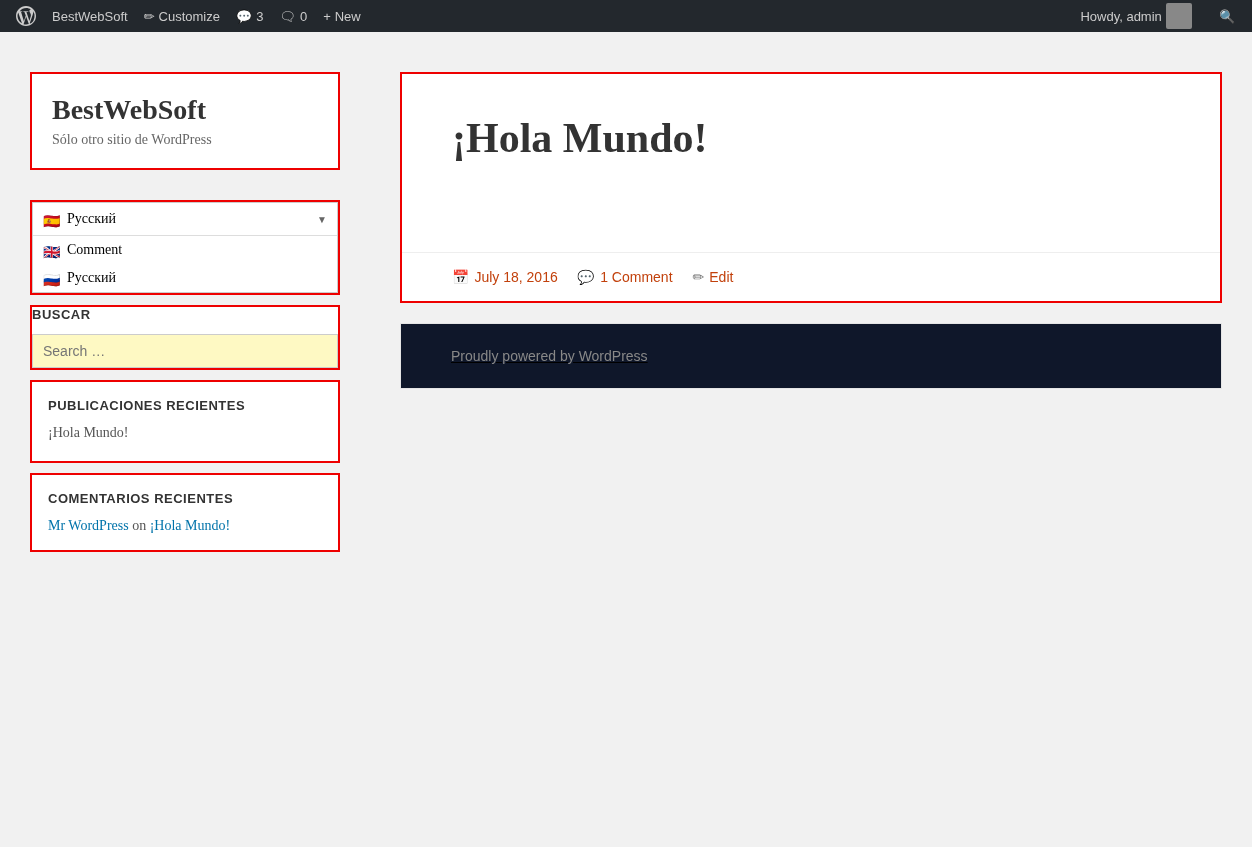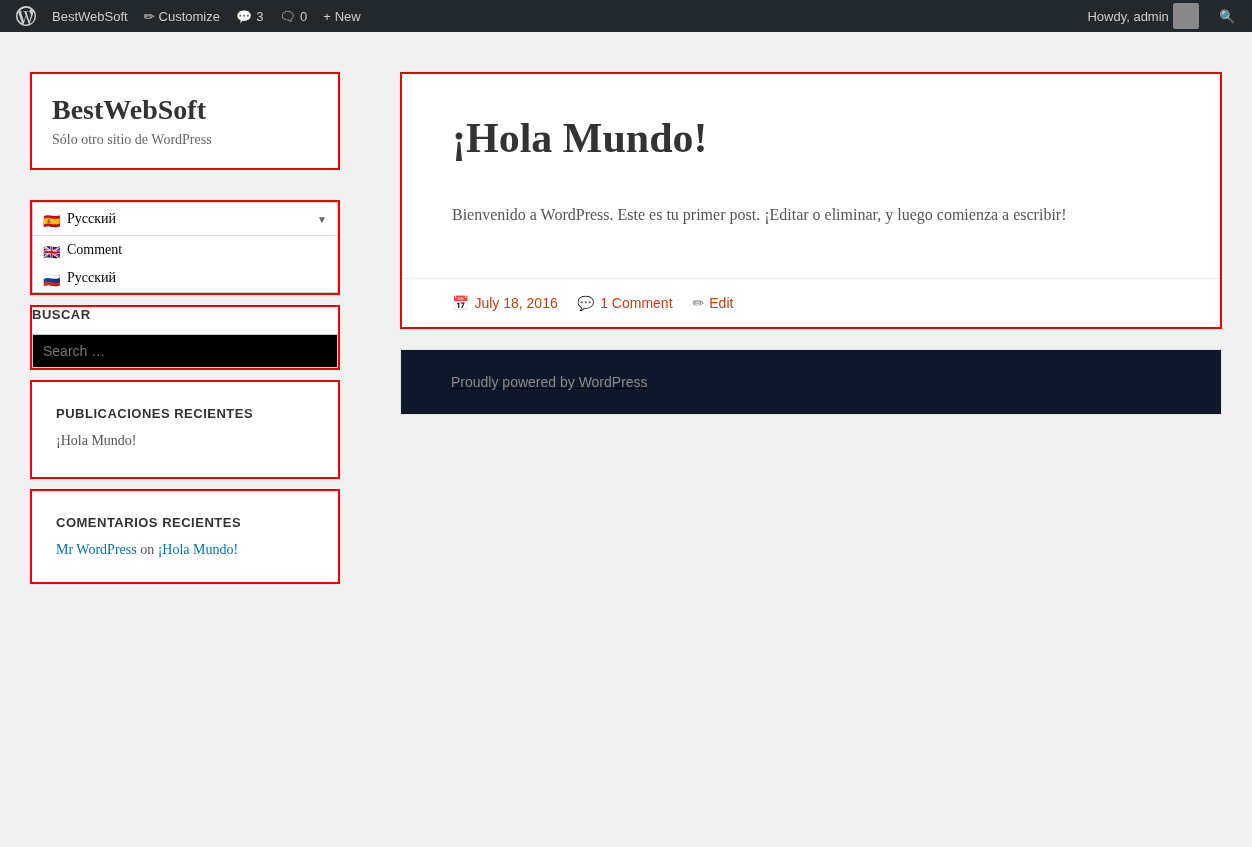--- a/index.html
+++ b/index.html
@@ -29,21 +29,21 @@
       padding: 0 8px;
       height: 32px;
       color: #ccc;
       cursor: pointer;
       text-decoration: none;
     }
     .admin-bar-right {
       margin-left: auto;
       display: flex;
       align-items: flex-end;
-      gap: 5px;
+      gap: 12px;
     }
     .wp-icon {
       width: 20px;
       height: 20px;
       fill: #ccc;
     }
 
     
     .page-wrapper {
       margin-top: 32px;
@@ -136,30 +136,30 @@
       font-weight: bold;
       letter-spacing: 0.5px;
       color: #333;
       margin-bottom: 12px;
       text-transform: uppercase;
     }
     .search-input {
       width: 100%;
       padding: 8px 10px;
       border: 1px solid #ccc;
-      background: #000000;
+      background: #fef9c3;
       font-size: 14px;
       color: #888;
       outline: none;
     }
 
     
     .sidebar-section {
       border: 2px solid #e00;
-      padding: 24px;
+      padding: 16px;
       margin-bottom: 10px;
       background: #fff;
     }
     .sidebar-section-title {
       font-family: -apple-system, BlinkMacSystemFont, "Segoe UI", sans-serif;
       font-size: 13px;
       font-weight: bold;
       letter-spacing: 0.5px;
       color: #333;
       margin-bottom: 12px;
@@ -327,21 +327,20 @@
       </div>
     </div>
 
   </aside>
 
   <main class="main-content">
 
     <article class="post-card">
       <div class="post-body">
         <h1 class="post-title">¡Hola Mundo!</h1>
-        <div class="post-content">Bienvenido a WordPress. Este es tu primer post. ¡Editar o eliminar, y luego comienza a escribir!</div>
       </div>
       <footer class="post-footer">
         <div class="post-meta-item">
           <span>📅</span>
           <a href="#">July 18, 2016</a>
         </div>
         <div class="post-meta-item">
           <span>💬</span>
           <a href="#">1 Comment</a>
         </div>

